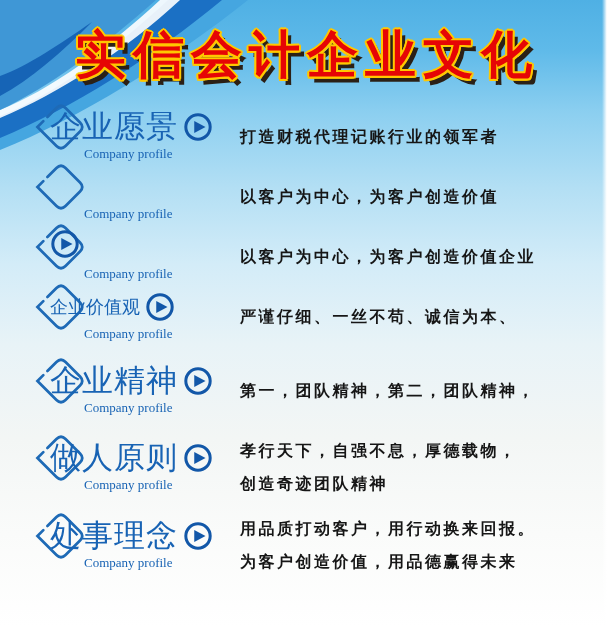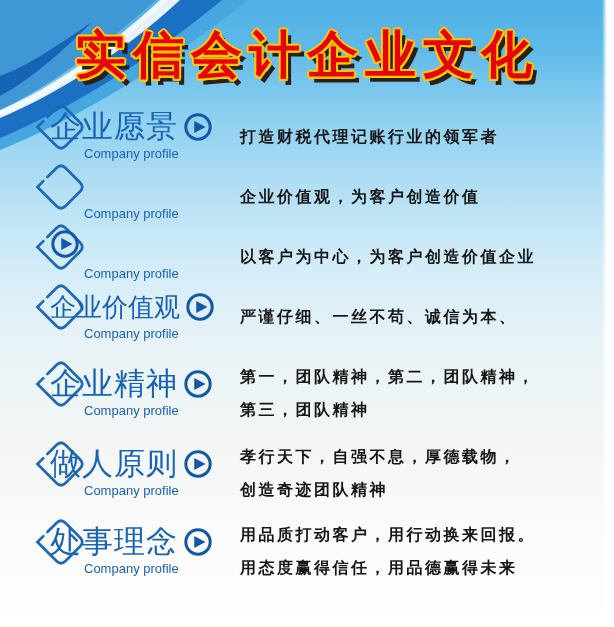--- a/index.html
+++ b/index.html
@@ -24,38 +24,38 @@
   }
   .main-title{
     font-size:51px;font-weight:900;letter-spacing:7px;
     color:#e60505;white-space:nowrap;
     text-shadow:
       -2px 0 #ffc800, 2px 0 #ffc800, 0 -2px #ffc800, 0 2px #ffc800,
       -1.5px -1.5px #ffc800, 1.5px -1.5px #ffc800,
       -1.5px 1.5px #ffc800, 1.5px 1.5px #ffc800,
       5px 6px 0 #2b2016;
   }
-  #rows{position:relative;padding:6px 8px 0 36px;}
+  #rows{position:relative;padding:6px 8px 0 36px;font-family:Liberation Serif, serif;}
   .row{display:flex;align-items:center;min-height:60px;}
   .row:nth-of-type(5){margin-top:14px;}
   .row:nth-of-type(6){margin-top:14px;}
   .row:nth-of-type(7){margin-top:12px;}
   .badge{
     position:relative;flex:0 0 192px;height:54px;
   }
   .diamond{position:absolute;left:-4px;top:-11px;}
   .title-line{
     position:absolute;left:14px;top:0;
     display:flex;align-items:center;gap:5px;white-space:nowrap;
   }
   .badge-title{
     font-size:31px;color:#1863b4;letter-spacing:1px;font-weight:500;
     line-height:36px;
   }
-  .badge.compact .badge-title{font-size:26px;letter-spacing:0;}
+  .badge.compact .badge-title{font-size:18px;letter-spacing:0;}
   .play{flex:0 0 auto;}
   .badge-sub{
     position:absolute;left:48px;top:37px;
     font-size:13px;color:#1863b4;white-space:nowrap;
   }
   .content{margin-left:12px;}
   .line{
     font-size:16px;font-weight:bold;color:#161616;
     letter-spacing:2.5px;line-height:33px;white-space:nowrap;
   }
@@ -100,21 +100,21 @@
     </div>
 
     <div class="row">
       <div class="badge">
         <svg class="diamond" width="58" height="58" viewBox="0 0 64 64">
           <path d="M17 21 L27 11 Q32 6 37 11 L53 27 Q58 32 53 37 L37 53 Q32 58 27 53 L8.5 34.5 L6 32 L12.5 25.5" fill="none" stroke="#1e6ab6" stroke-width="3" stroke-linecap="round" stroke-linejoin="miter"></path>
         </svg>
         <div class="badge-sub">Company profile</div>
       </div>
       <div class="content">
-          <div class="line">企业价值观，为客户创造价值</div>
+          <div class="line">以客户为中心，为客户创造价值</div>
         </div>
     </div>
 
     <div class="row">
       <div class="badge">
         <svg class="diamond" width="58" height="58" viewBox="0 0 64 64">
           <path d="M17 21 L27 11 Q32 6 37 11 L53 27 Q58 32 53 37 L37 53 Q32 58 27 53 L8.5 34.5 L6 32 L12.5 25.5" fill="none" stroke="#1e6ab6" stroke-width="3" stroke-linecap="round" stroke-linejoin="miter"></path>
         </svg>
         <div class="title-line">
           <svg class="play" width="30" height="30" viewBox="0 0 32 32">
@@ -157,21 +157,20 @@
           <span class="badge-title">企业精神</span>
           <svg class="play" width="30" height="30" viewBox="0 0 32 32">
             <circle cx="16" cy="16" r="13" fill="none" stroke="#1257a8" stroke-width="3.2"></circle>
             <polygon points="12,9.5 24,16 12,22.5" fill="#1257a8"></polygon>
           </svg>
         </div>
         <div class="badge-sub">Company profile</div>
       </div>
       <div class="content">
           <div class="line">第一，团队精神，第二，团队精神，</div>
-          <div class="line">第三，团队精神</div>
         </div>
     </div>
 
     <div class="row">
       <div class="badge">
         <svg class="diamond" width="58" height="58" viewBox="0 0 64 64">
           <path d="M17 21 L27 11 Q32 6 37 11 L53 27 Q58 32 53 37 L37 53 Q32 58 27 53 L8.5 34.5 L6 32 L12.5 25.5" fill="none" stroke="#1e6ab6" stroke-width="3" stroke-linecap="round" stroke-linejoin="miter"></path>
         </svg>
         <div class="title-line">
           <span class="badge-title">做人原则</span>
@@ -197,18 +196,18 @@
           <span class="badge-title">处事理念</span>
           <svg class="play" width="30" height="30" viewBox="0 0 32 32">
             <circle cx="16" cy="16" r="13" fill="none" stroke="#1257a8" stroke-width="3.2"></circle>
             <polygon points="12,9.5 24,16 12,22.5" fill="#1257a8"></polygon>
           </svg>
         </div>
         <div class="badge-sub">Company profile</div>
       </div>
       <div class="content">
           <div class="line">用品质打动客户，用行动换来回报。</div>
-          <div class="line">用态度赢得信任，用品德赢得未来</div>
+          <div class="line">为客户创造价值，用品德赢得未来</div>
         </div>
     </div>
   </div>
 
 </div>
 
 </body></html>

